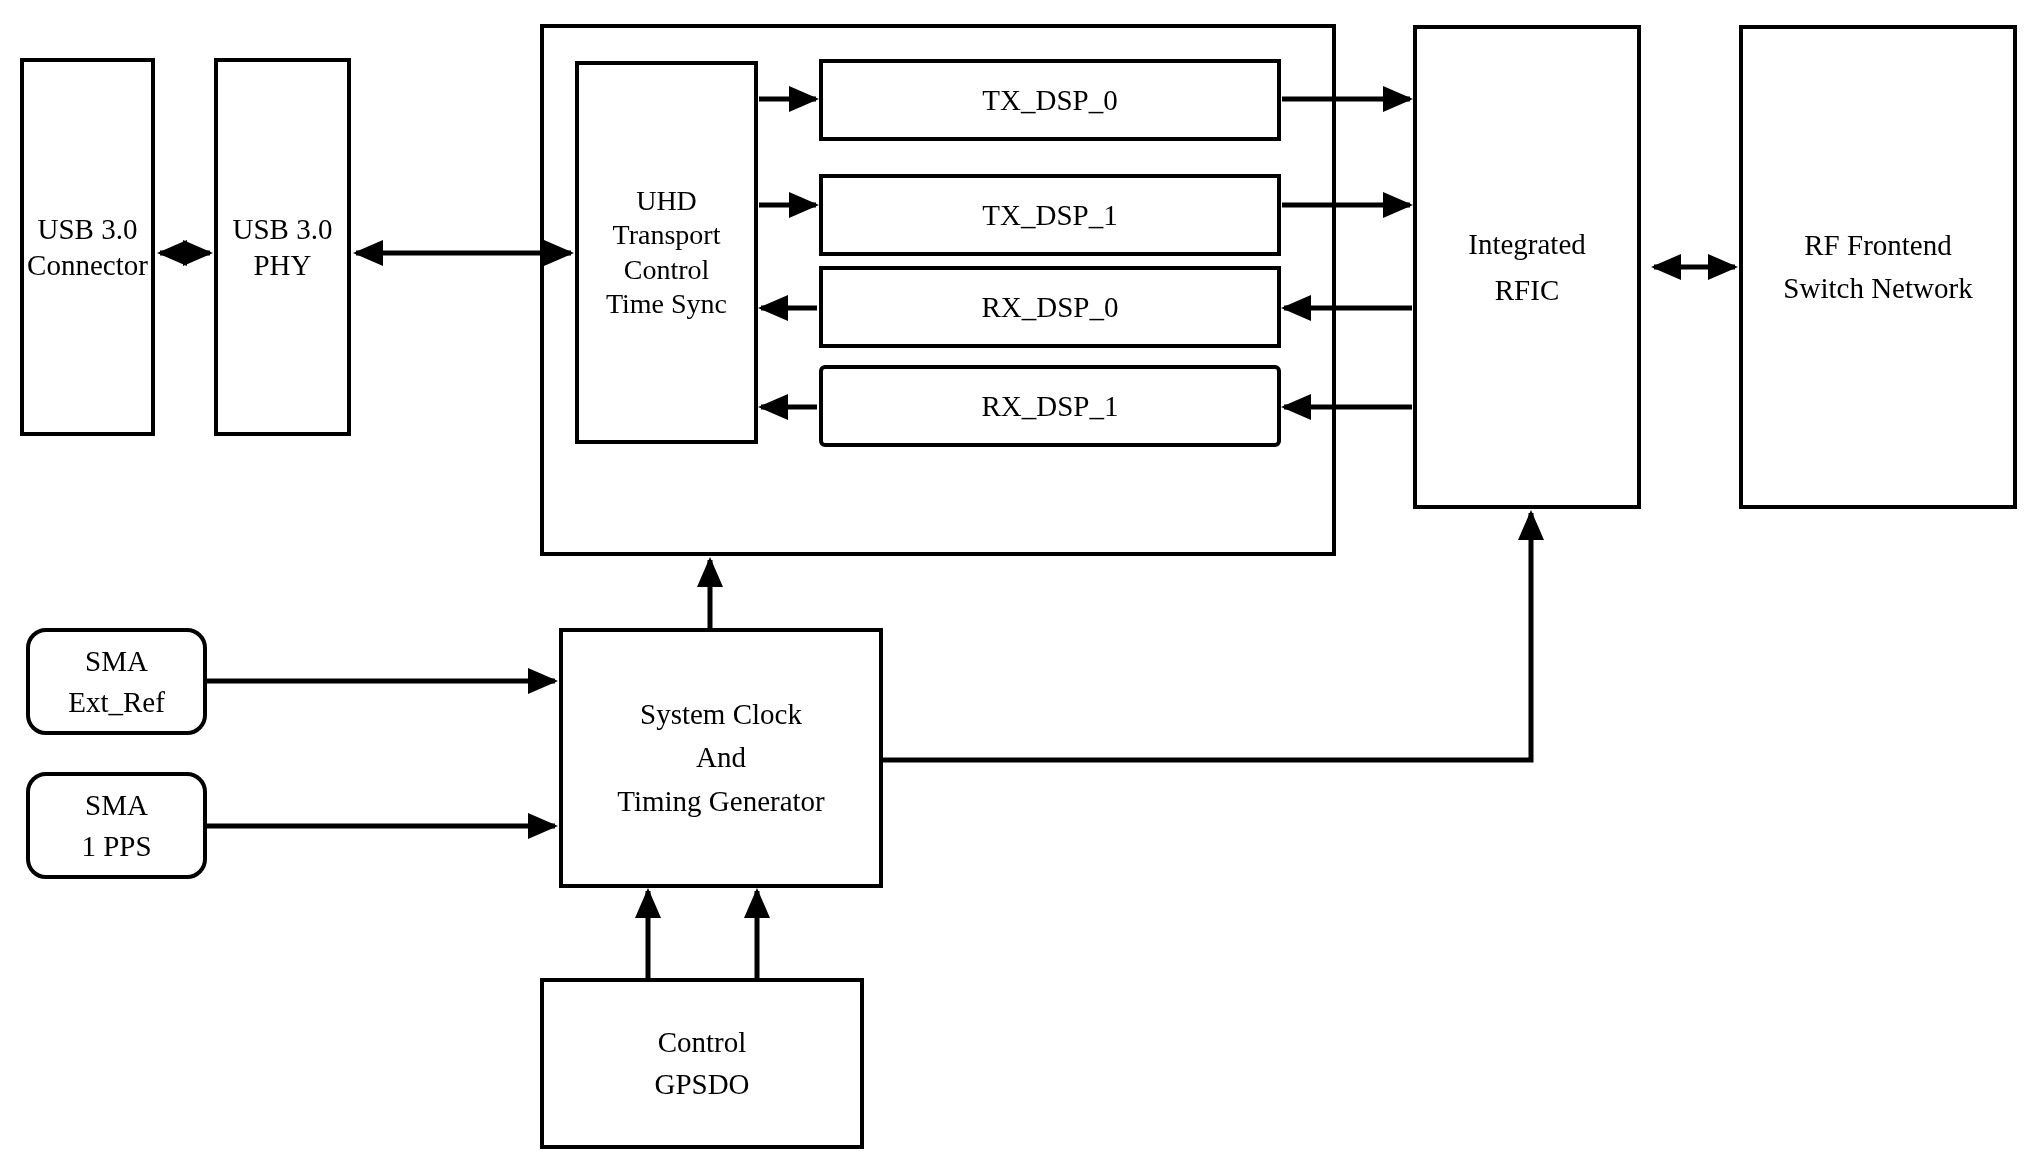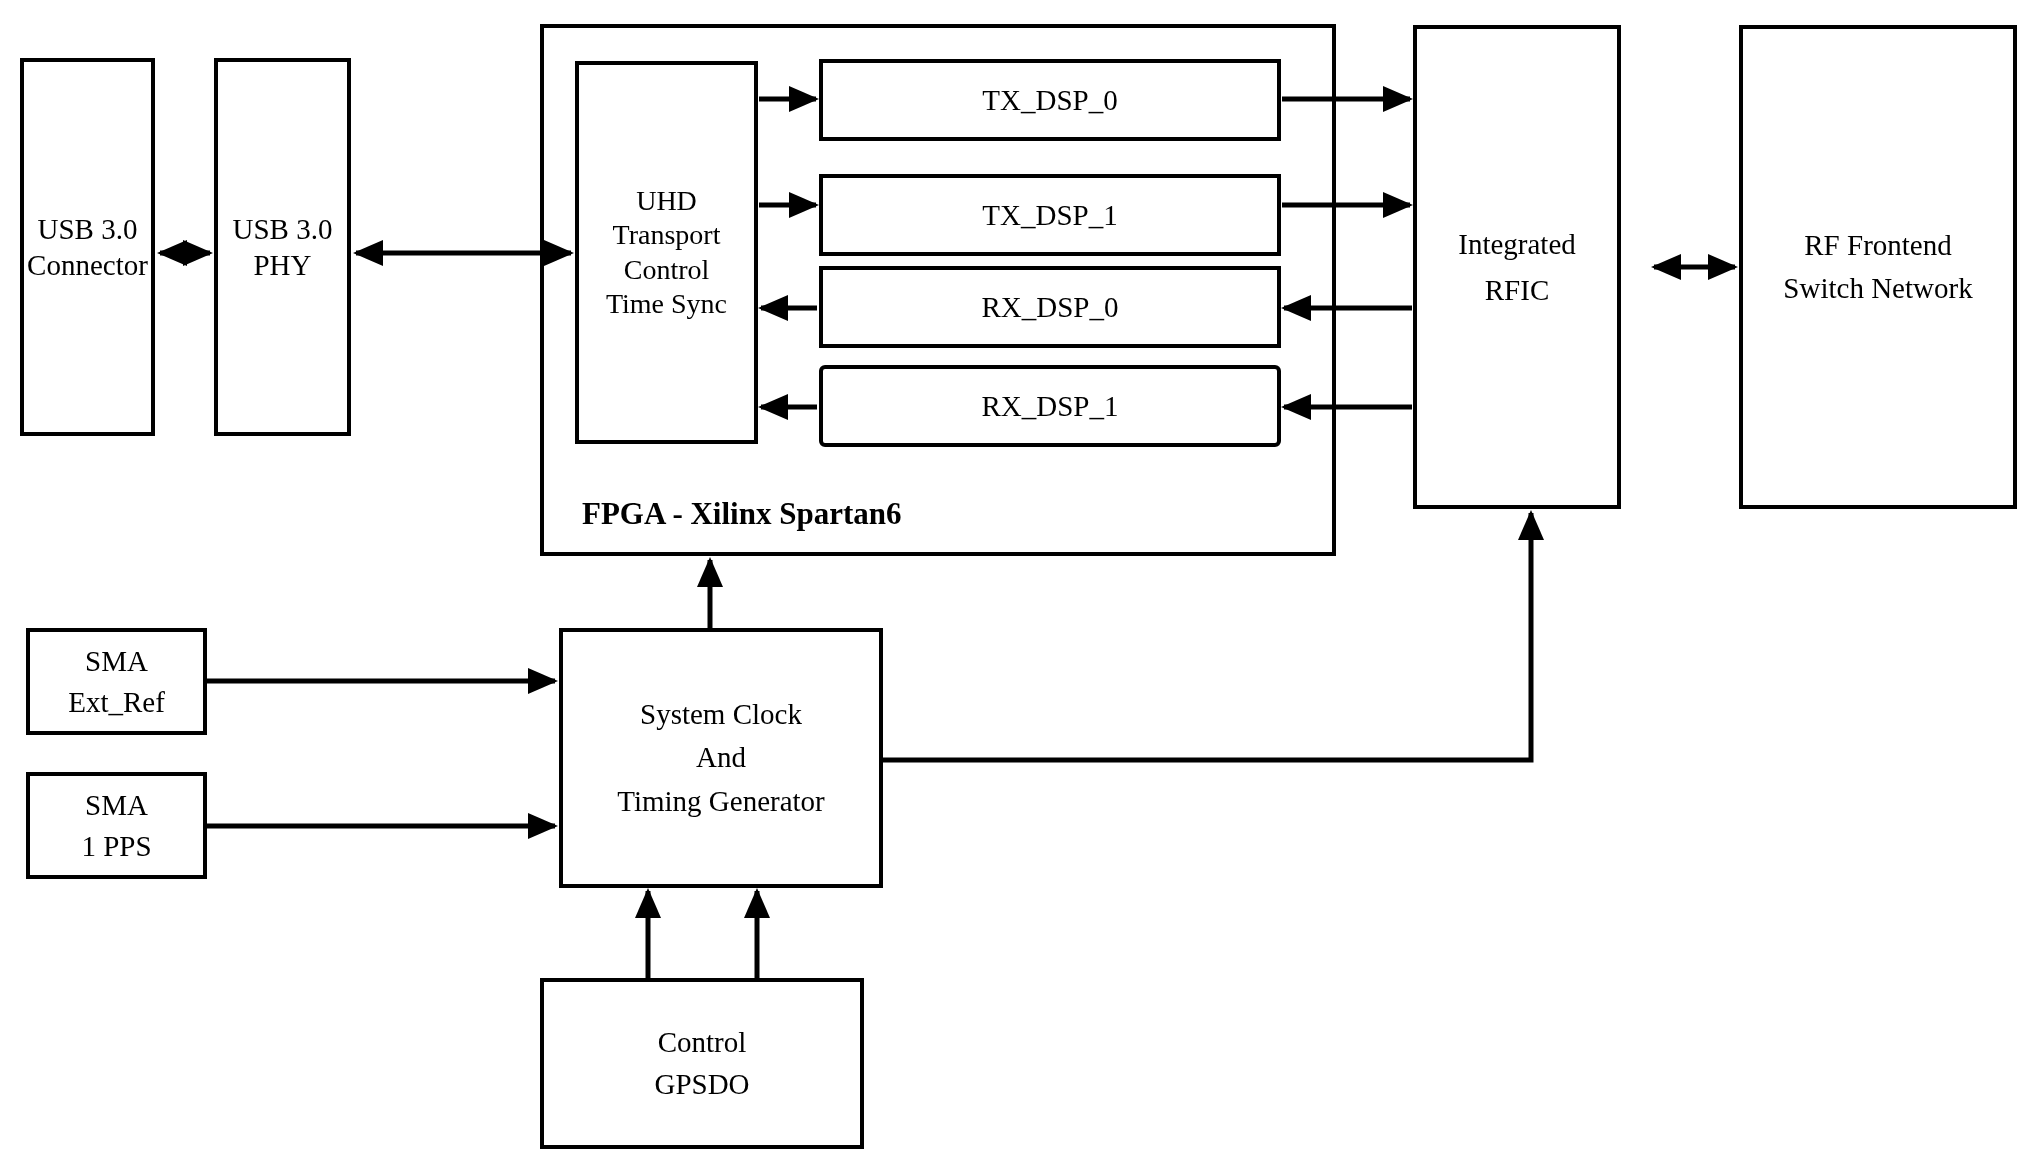--- a/index.html
+++ b/index.html
@@ -29,21 +29,21 @@
   #fpga-box{z-index:1;}
   #wires{position:absolute;left:0;top:0;z-index:2;}
   .fpga-label{
     position:absolute;
     font-weight:bold;
     font-size:31px;
     z-index:3;
     white-space:pre;
   }
   .lh-uhd{line-height:1.22;font-size:28px;}
-  .lh-sma{line-height:1.38;}
+  .lh-sma{line-height:1.38;border-radius:20px;}
   .lh-clock{line-height:1.5;font-size:29px;}
   .lh-rfic{line-height:1.6;}
   .lh-rf{line-height:1.5;}
   .lh-gpsdo{line-height:1.42;}
 </style>
 </head>
 <body>
 
 <div id="canvas">
 
@@ -81,42 +81,41 @@
 
       <line x1="710" y1="628" x2="710" y2="560" marker-end="url(#ah)"></line>
 
       <path d="M 883 760 L 1531 760 L 1531 513" marker-end="url(#ah)"></path>
 
       <line x1="648" y1="978" x2="648" y2="891" marker-end="url(#ah)"></line>
       <line x1="757" y1="978" x2="757" y2="891" marker-end="url(#ah)"></line>
     </g>
   </svg>
 
-  <div class="fpga-label" style="left:582px;top:496px;">FPGA - Xilinx Spartan6</div>
 
   <div class="block" style="left:20px;top:58px;width:135px;height:378px;">USB 3.0
 Connector</div>
 
   <div class="block" style="left:214px;top:58px;width:137px;height:378px;">USB 3.0
 PHY</div>
 
   <div class="block lh-uhd" style="left:575px;top:61px;width:183px;height:383px;">UHD
 Transport
 Control
 Time Sync</div>
 
   <div class="block" style="left:819px;top:59px;width:462px;height:82px;">TX_DSP_0</div>
 
   <div class="block" style="left:819px;top:166px;width:462px;height:82px;margin-top:8px;">TX_DSP_1</div>
 
   <div class="block" style="left:819px;top:266px;width:462px;height:82px;">RX_DSP_0</div>
 
   <div class="block" style="left:819px;top:365px;width:462px;height:82px;border-radius:6px;">RX_DSP_1</div>
 
-  <div class="block lh-rfic" style="left:1413px;top:25px;width:208px;height:484px;">Integrated
+  <div class="block lh-rfic" style="left:1413px;top:25px;width:228px;height:484px;">Integrated
 RFIC</div>
 
   <div class="block lh-rf" style="left:1739px;top:25px;width:278px;height:484px;">RF Frontend
 Switch Network</div>
 
   <div class="block lh-sma" style="left:26px;top:628px;width:181px;height:107px;">SMA
 Ext_Ref</div>
 
   <div class="block lh-sma" style="left:26px;top:772px;width:181px;height:107px;">SMA
 1 PPS</div>

